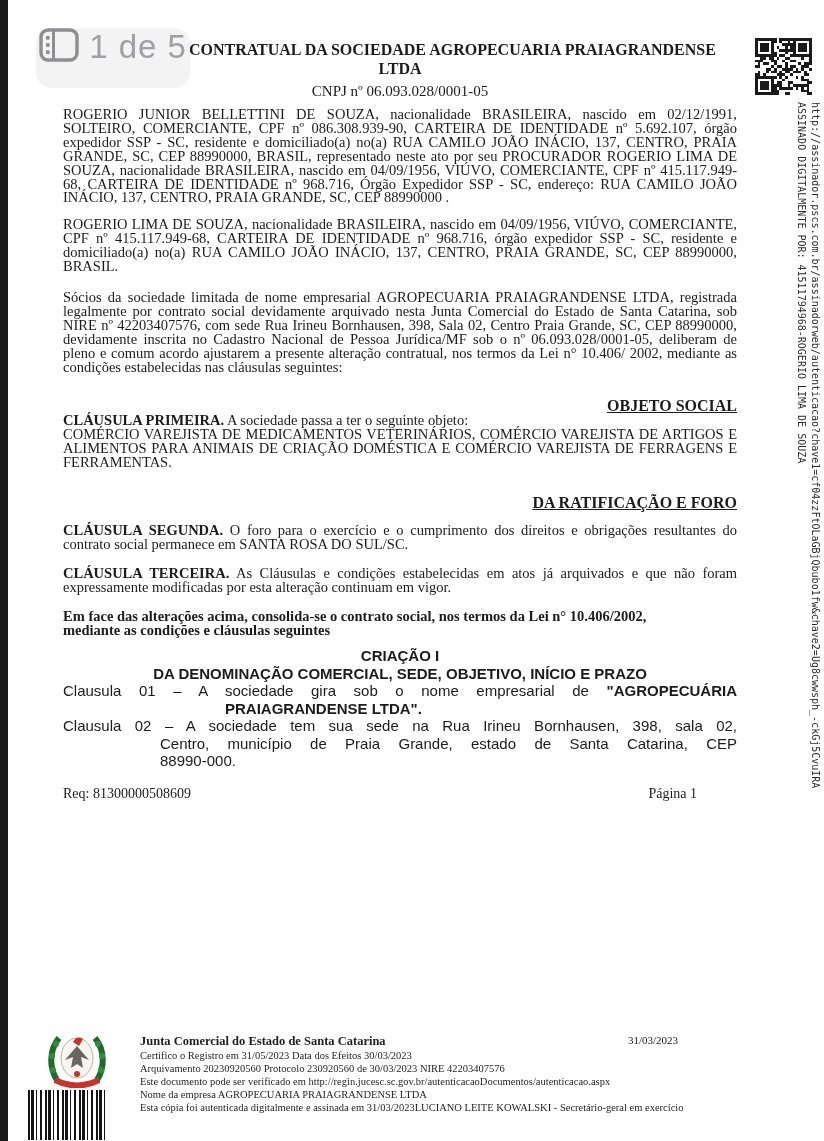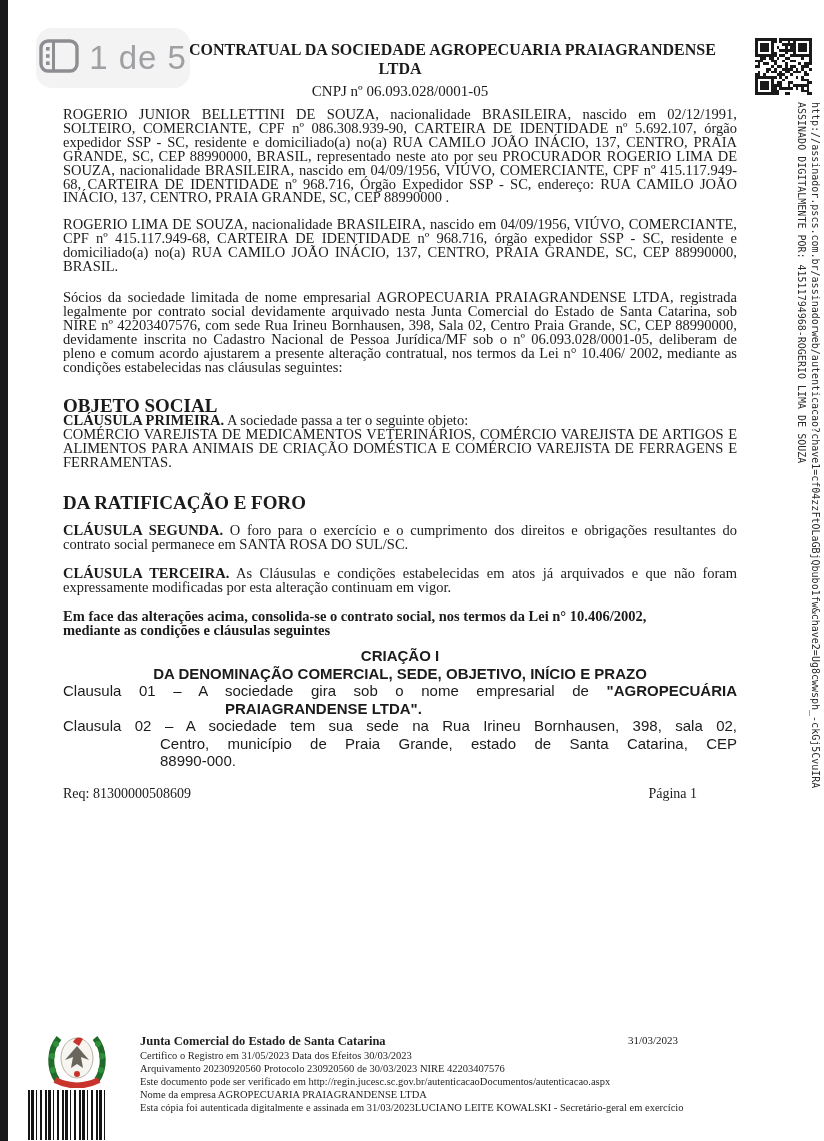--- a/index.html
+++ b/index.html
@@ -2,33 +2,33 @@
 <html><head>
 <meta charset="utf-8">
 <style>
   * { margin:0; padding:0; box-sizing:border-box; }
   body { background:#ffffff; font-family:"Liberation Serif", serif; }
   .screen { position:relative; width:824px; height:1141px; background:#ffffff; overflow:hidden; color:#1b1b1b; }
   .edge-strip { position:absolute; left:0; top:0; width:8px; height:1141px; background:#19191b; }
 
   
   .pill { position:absolute; left:36px; top:28px; width:154px; height:60px; background:#f3f3f4;
-          border-radius:16px; display:flex; align-items:center; justify-content:center; gap:10px; z-index:30; }
+          border-radius:16px; display:flex; justify-content:center; gap:10px; z-index:30; }
   .pill-label { font-family:"Liberation Sans", sans-serif; font-size:33px; color:#9fa0a3; font-weight:400; letter-spacing:1px; }
 
   
   .content { position:absolute; left:63px; top:36px; width:674px; }
   .title { font-weight:700; font-size:16px; line-height:19px; text-align:center; max-width:640px; margin:4px auto 0; }
   .cnpj  { font-size:15px; line-height:18px; text-align:center; margin-top:4px; }
   .para  { font-size:14.5px; line-height:13.9px; }
   .justify { text-align:justify; }
   .jlast { text-align:justify; text-align-last:justify; }
   .b { font-weight:700; }
   .p1 { margin-top:8px; } .p2 { margin-top:13px; } .p3 { margin-top:17px; }
-  .h-center { font-weight:700; font-size:19px; line-height:16px; text-align:left; }
+  .h-center { font-weight:700; font-size:16px; line-height:16px; text-align:right;text-decoration:underline; }
   .h-objeto { margin-top:24px; } .h-foro { margin-top:25px; }
   .cl1 { } .cl2 { margin-top:13px; } .cl3 { margin-top:15px; }
   .emface { margin-top:15px; font-weight:700; max-width:608px; }
   .chapter { margin-top:10px; font-family:"Liberation Sans", sans-serif; font-size:15px; line-height:17.5px; color:#1b1b1b; }
   .ch-title, .ch-sub { font-weight:700; text-align:center; }
   .cl01-l2 { padding-left:162px; font-weight:700; }
   .cl02-ind { padding-left:97px; }
   .req-row { margin-top:16px; display:flex; justify-content:space-between; font-size:14px; padding-right:40px; }
 
   

